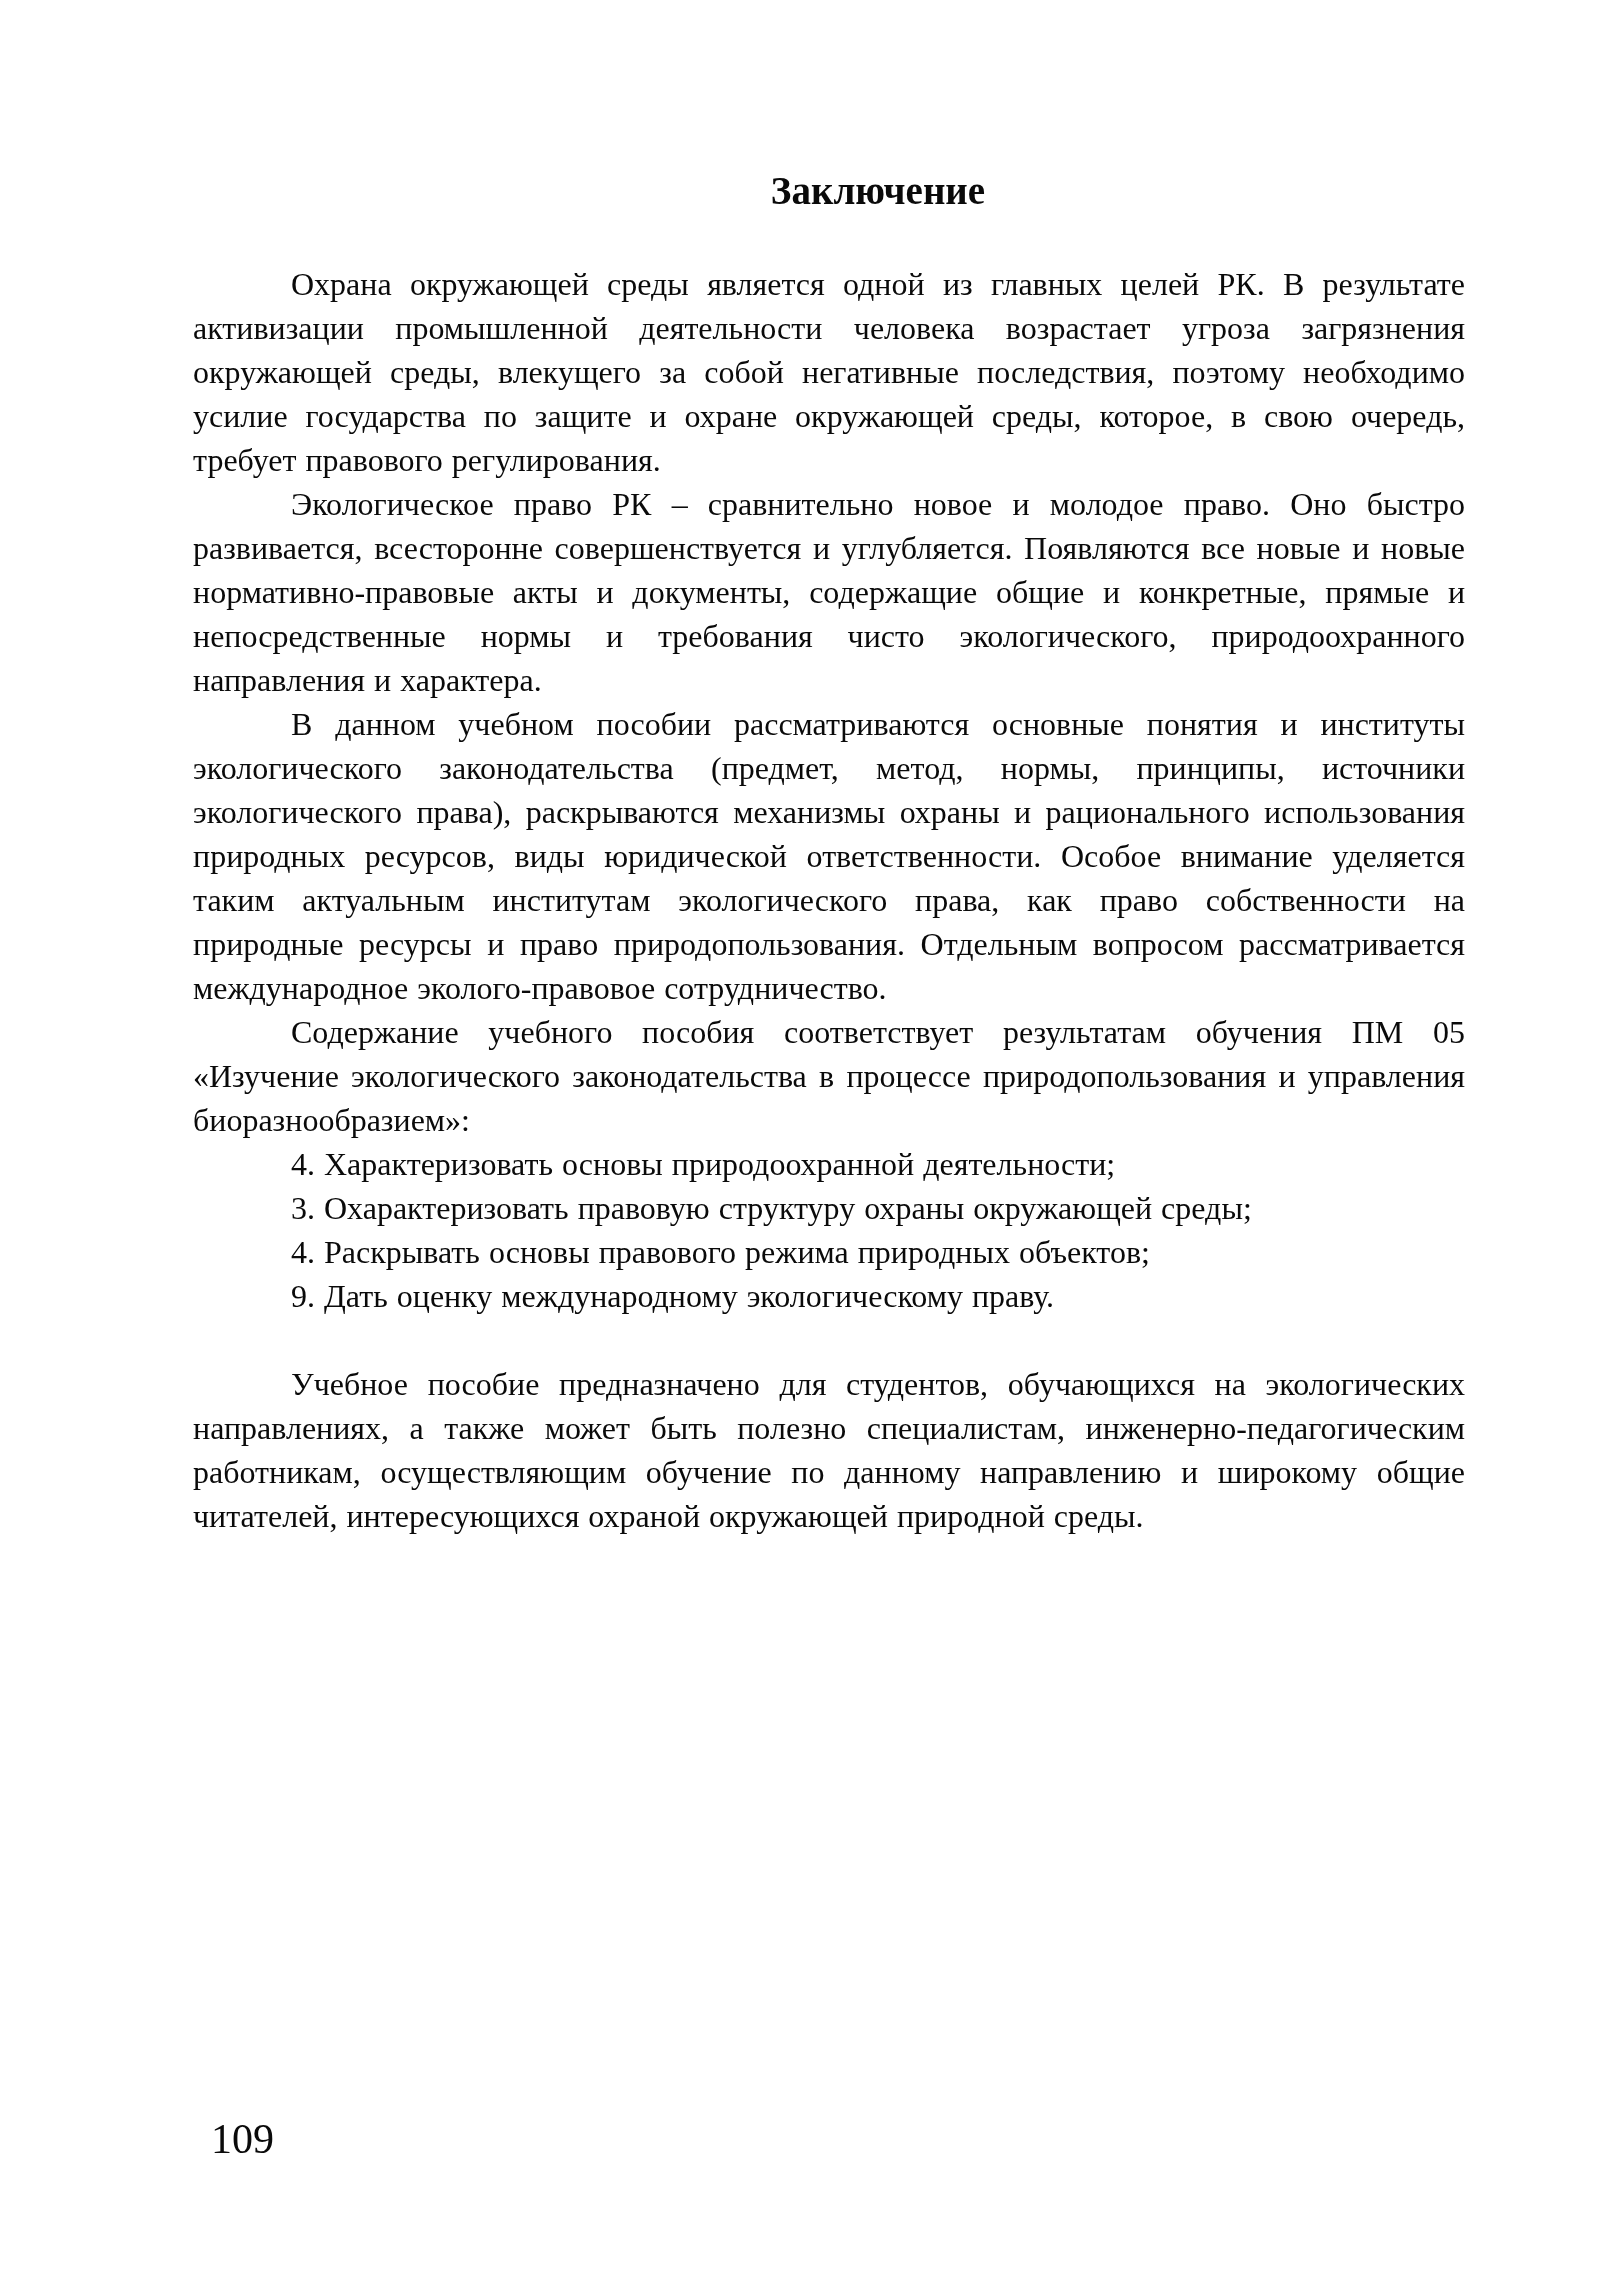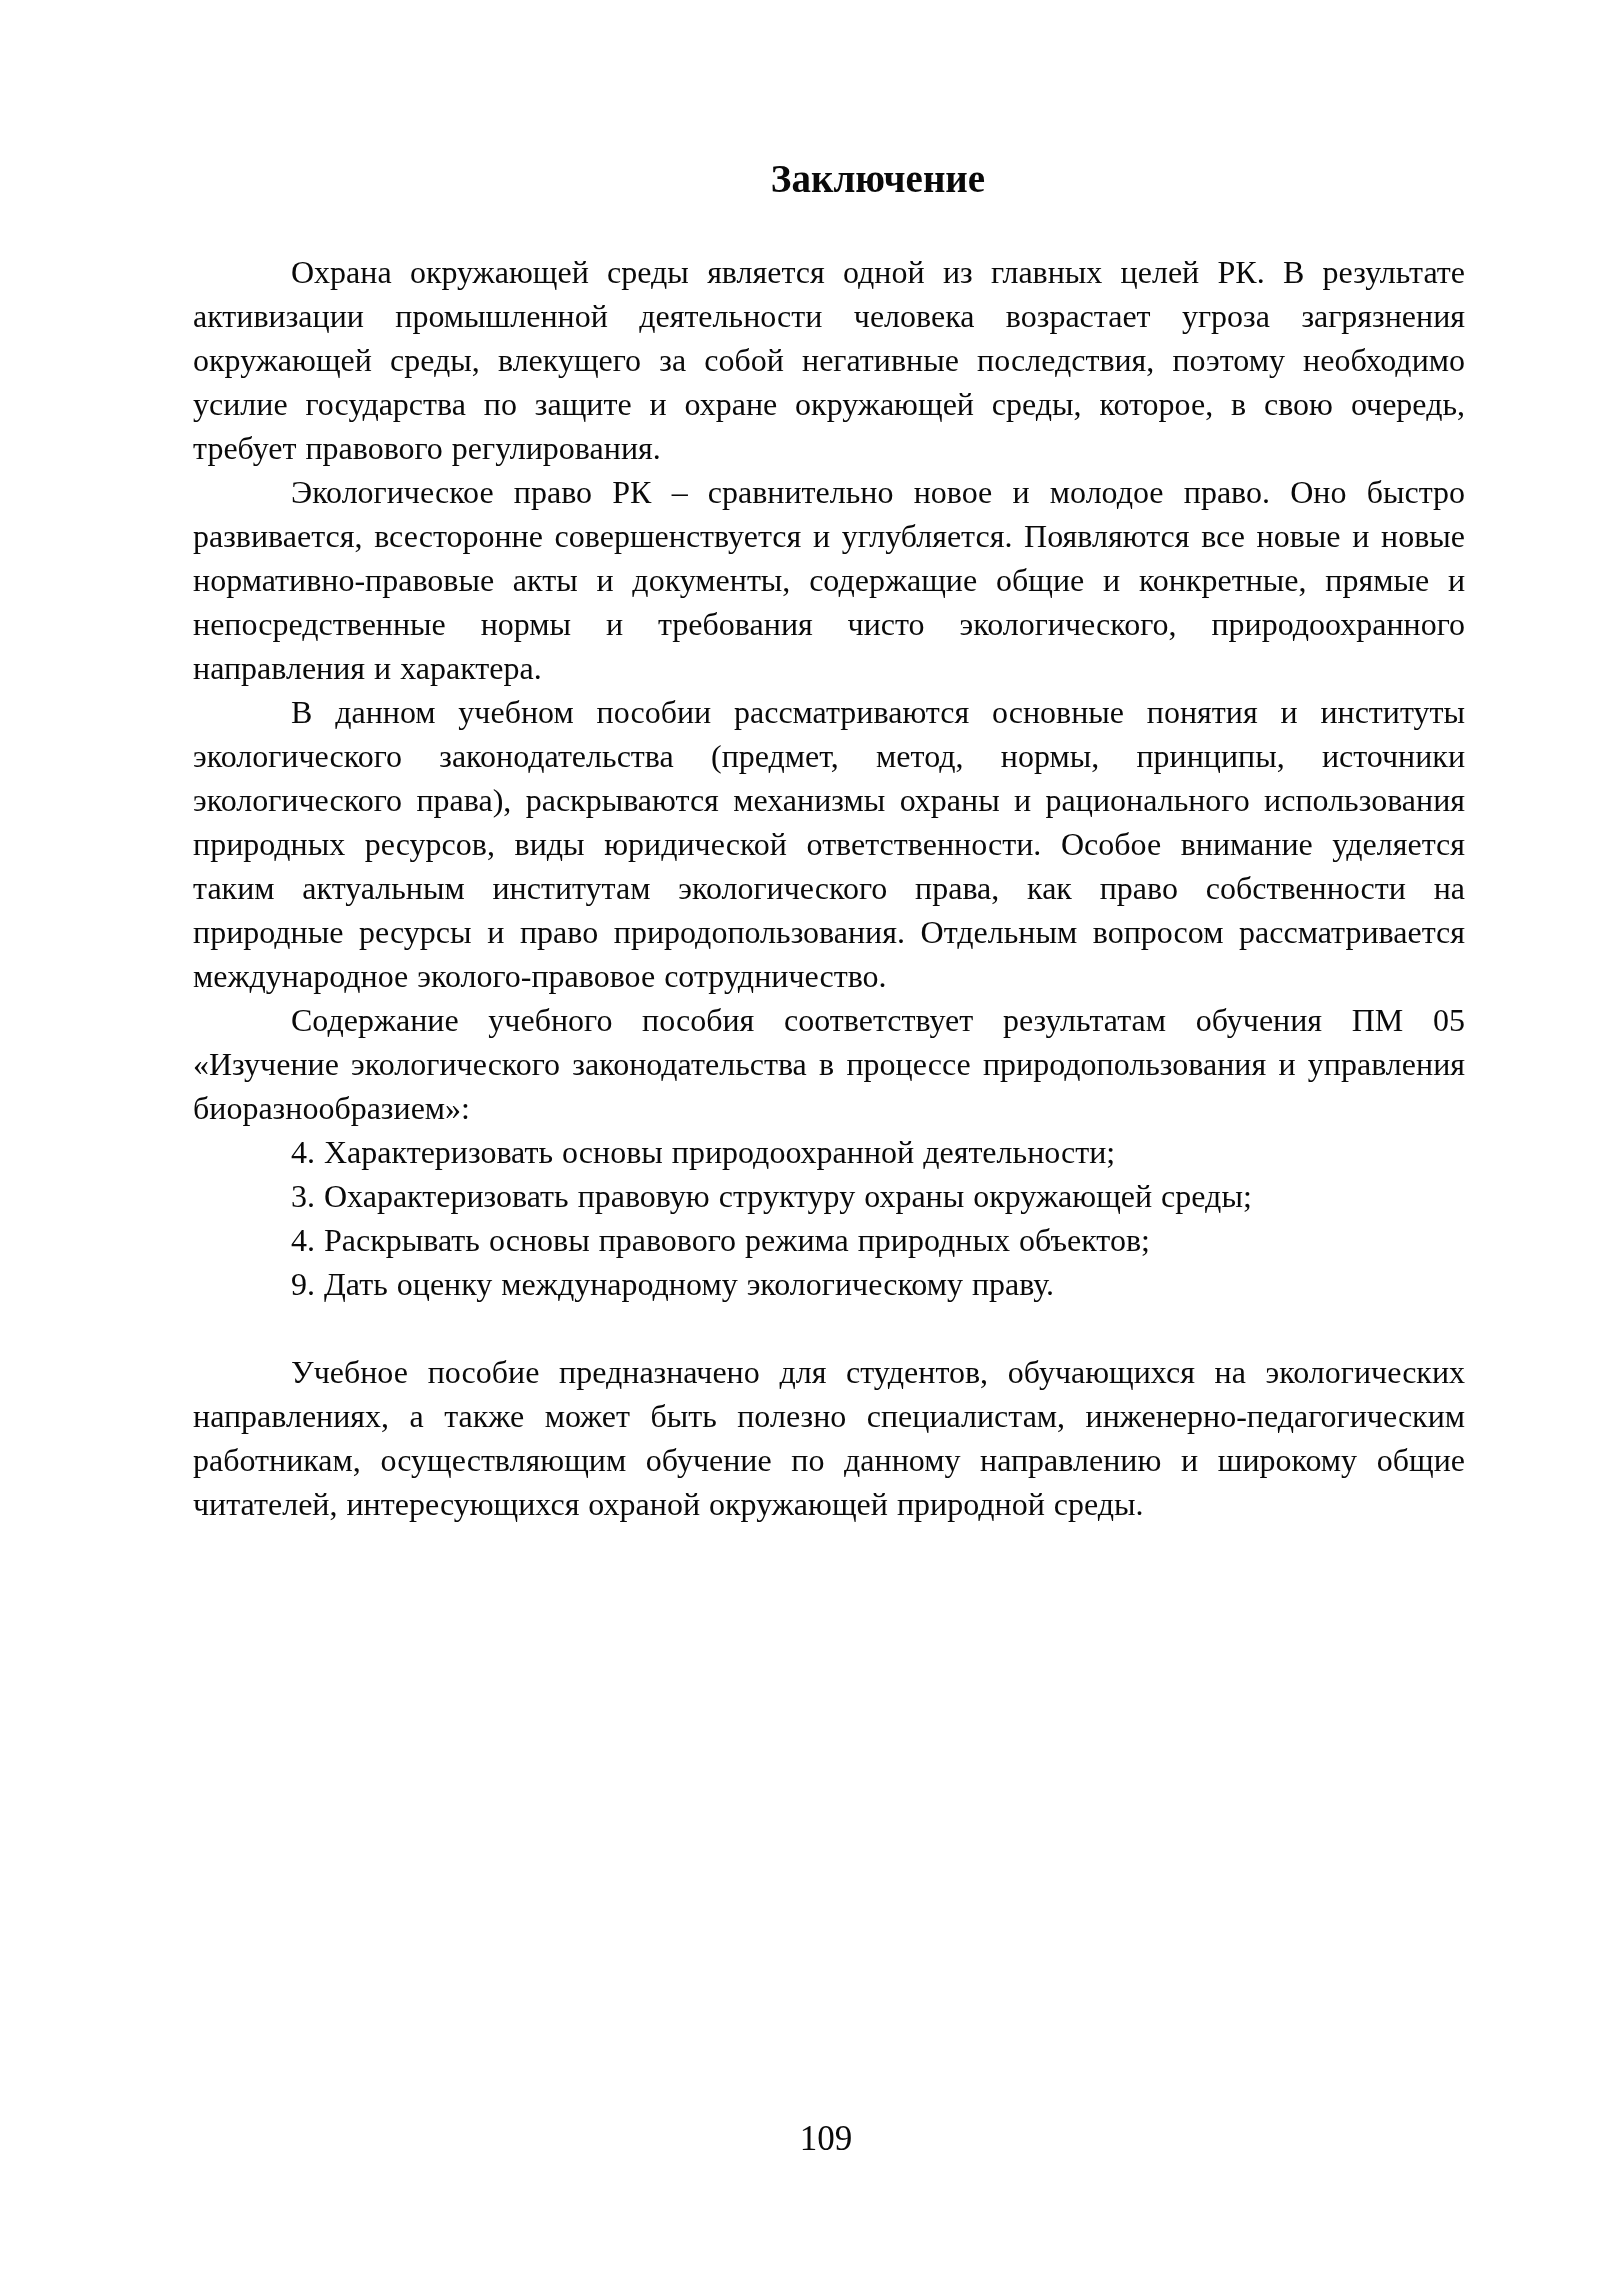--- a/index.html
+++ b/index.html
@@ -16,21 +16,21 @@
     overflow: hidden;
   }
   .page {
     position: absolute;
     inset: 0;
     background: #ffffff;
   }
   .text-column {
     position: absolute;
     left: 193px;
-    top: 0;
+    top: 12px;
     width: 1272px;
   }
   .doc-title {
     margin: 157px 0 0 0;
     padding-left: 98px; 
     text-align: center;
     font-size: 39px;
     line-height: 44px;
     font-weight: bold;
   }
@@ -43,25 +43,24 @@
     word-spacing: 1px;
   }
   .para.first {
     margin-top: 49px;
   }
   .para.final {
     margin-top: 44px; 
   }
   .page-number {
     position: absolute;
-    left: 190px;
+    left: 211px;
     top: 2117px;
     width: 1272px;
-    text-align: center;
-    font-size: 35px;
+    font-size: 42px;
     line-height: 44px;
   }
 </style>
 </head>
 <body>
 
 <div class="page">
   <div class="text-column">
     <h1 class="doc-title">Заключение</h1>
 

